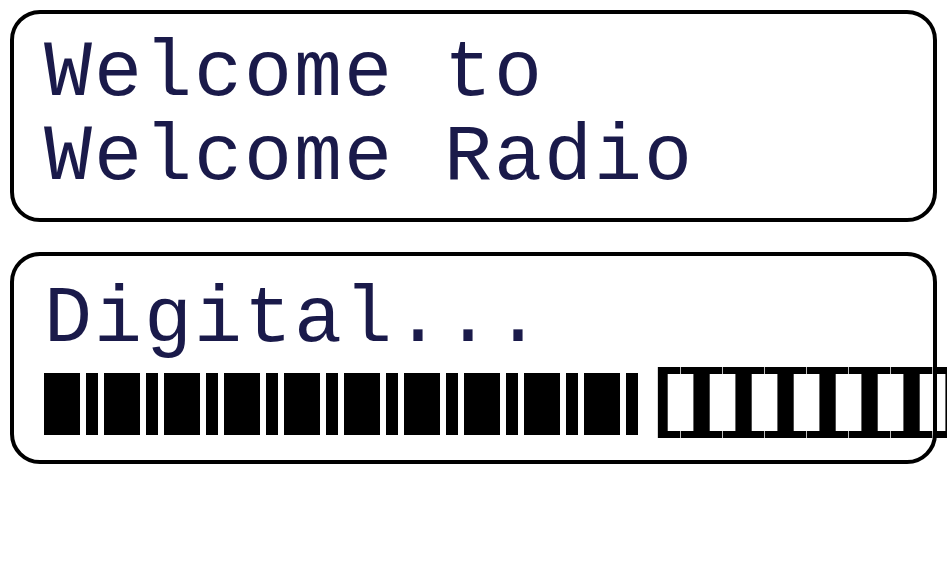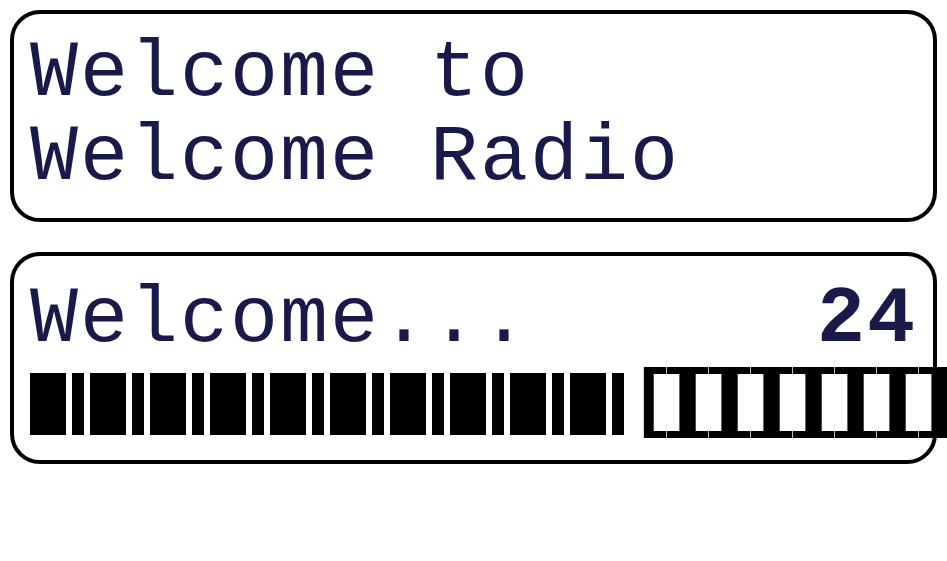--- a/index.html
+++ b/index.html
@@ -11,21 +11,21 @@
       width: 947px;
       height: 561px;
       background: #ffffff;
       font-family: 'Courier New', Courier, monospace;
       padding: 10px;
     }
     .panel {
       border: 4px solid #000000;
       border-radius: 30px;
       background: #ffffff;
-      padding: 18px 16px;
+      padding: 18px 30px;
       margin-bottom: 30px;
     }
     .welcome-panel {
       min-height: 205px;
     }
     .scan-panel {
       min-height: 212px;
     }
     .text-line {
       font-size: 80px;
@@ -94,22 +94,21 @@
 </head>
 <body>
 
 <div class="panel welcome-panel">
   <div class="text-line">Welcome to</div>
   <div class="text-line">Welcome Radio</div>
 </div>
 
 <div class="panel scan-panel">
   <div class="scan-row">
-    <span class="scan-label">Welcome...</span>
-    <span class="scan-count">24</span>
+    <span class="scan-label">Digital...</span>
   </div>
   <div class="progress-bar" id="progress-bar">
       <div class="seg-filled"></div>
       <div class="seg-narrow"></div>
       <div class="seg-filled"></div>
       <div class="seg-narrow"></div>
       <div class="seg-filled"></div>
       <div class="seg-narrow"></div>
       <div class="seg-filled"></div>
       <div class="seg-narrow"></div>

